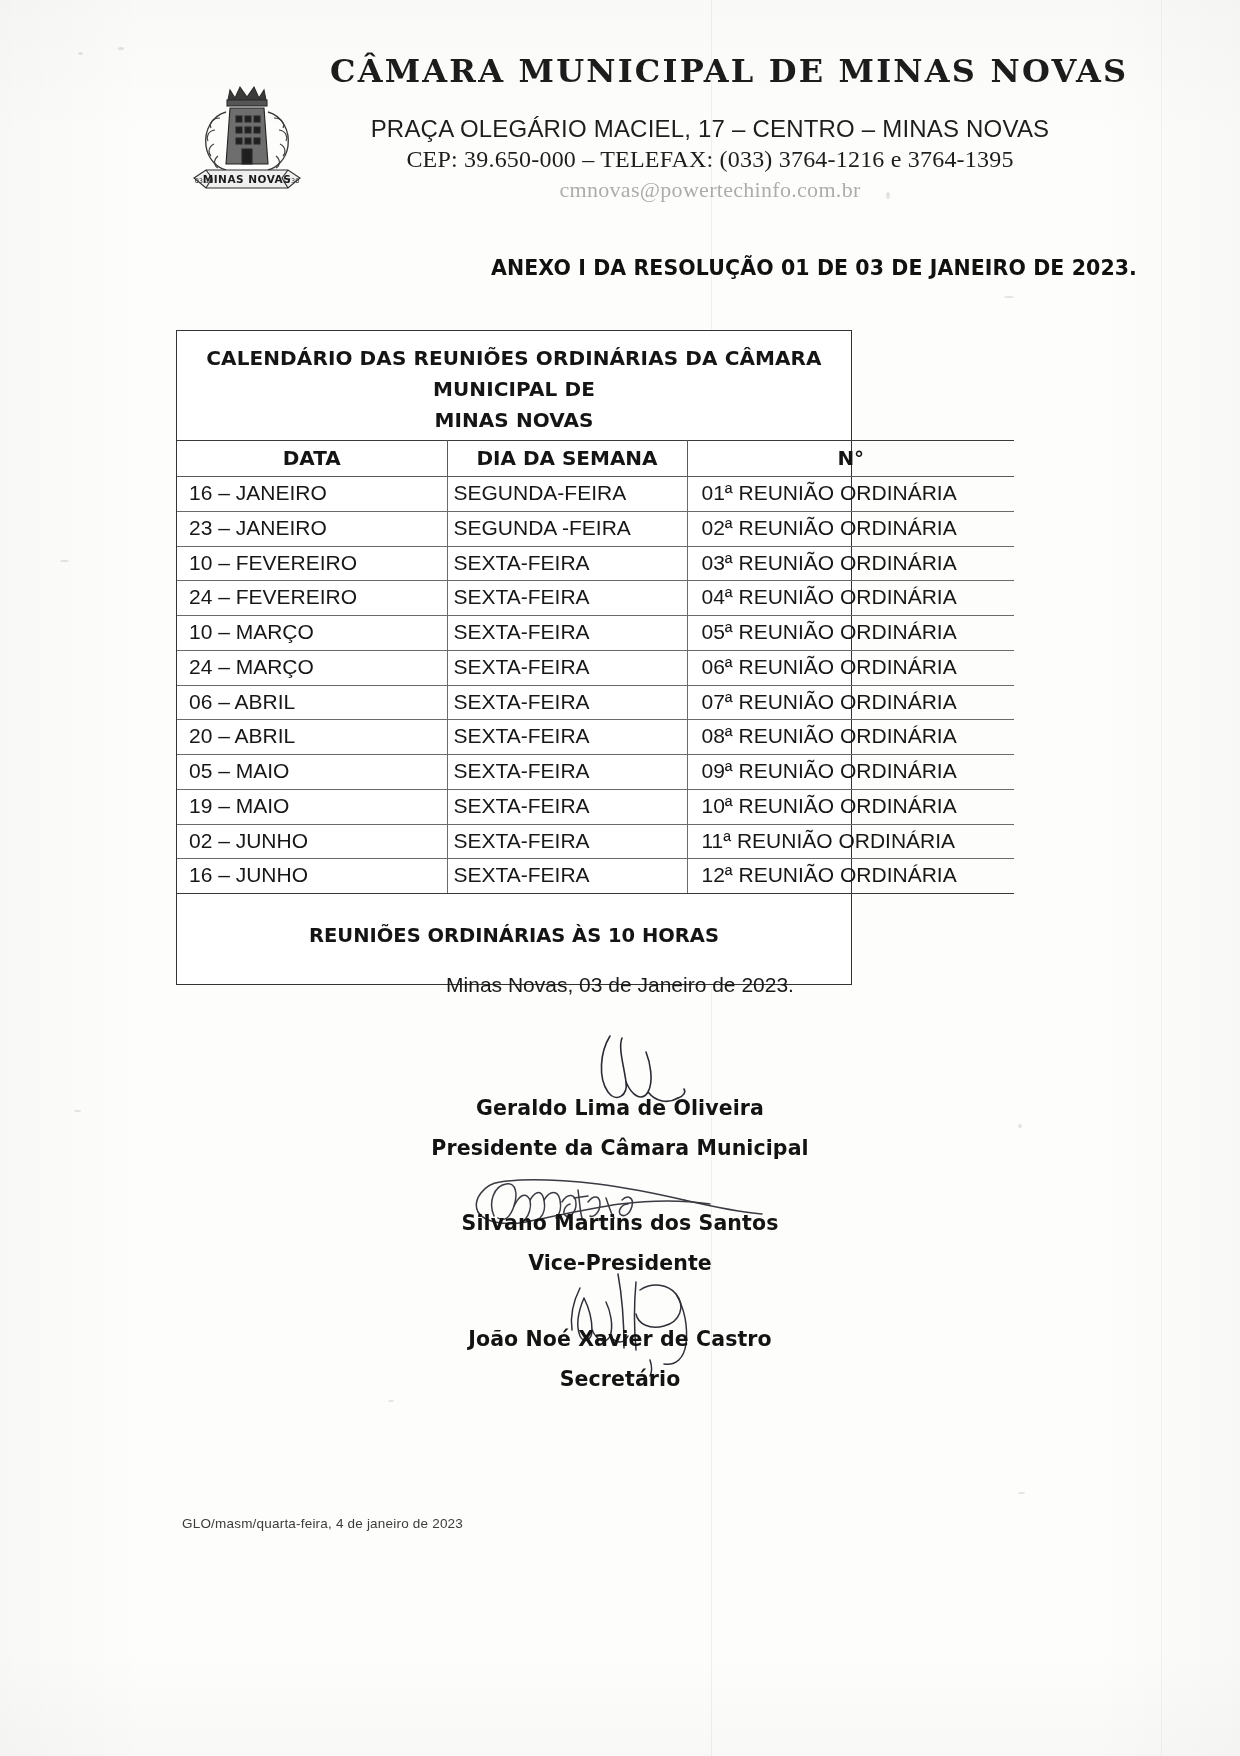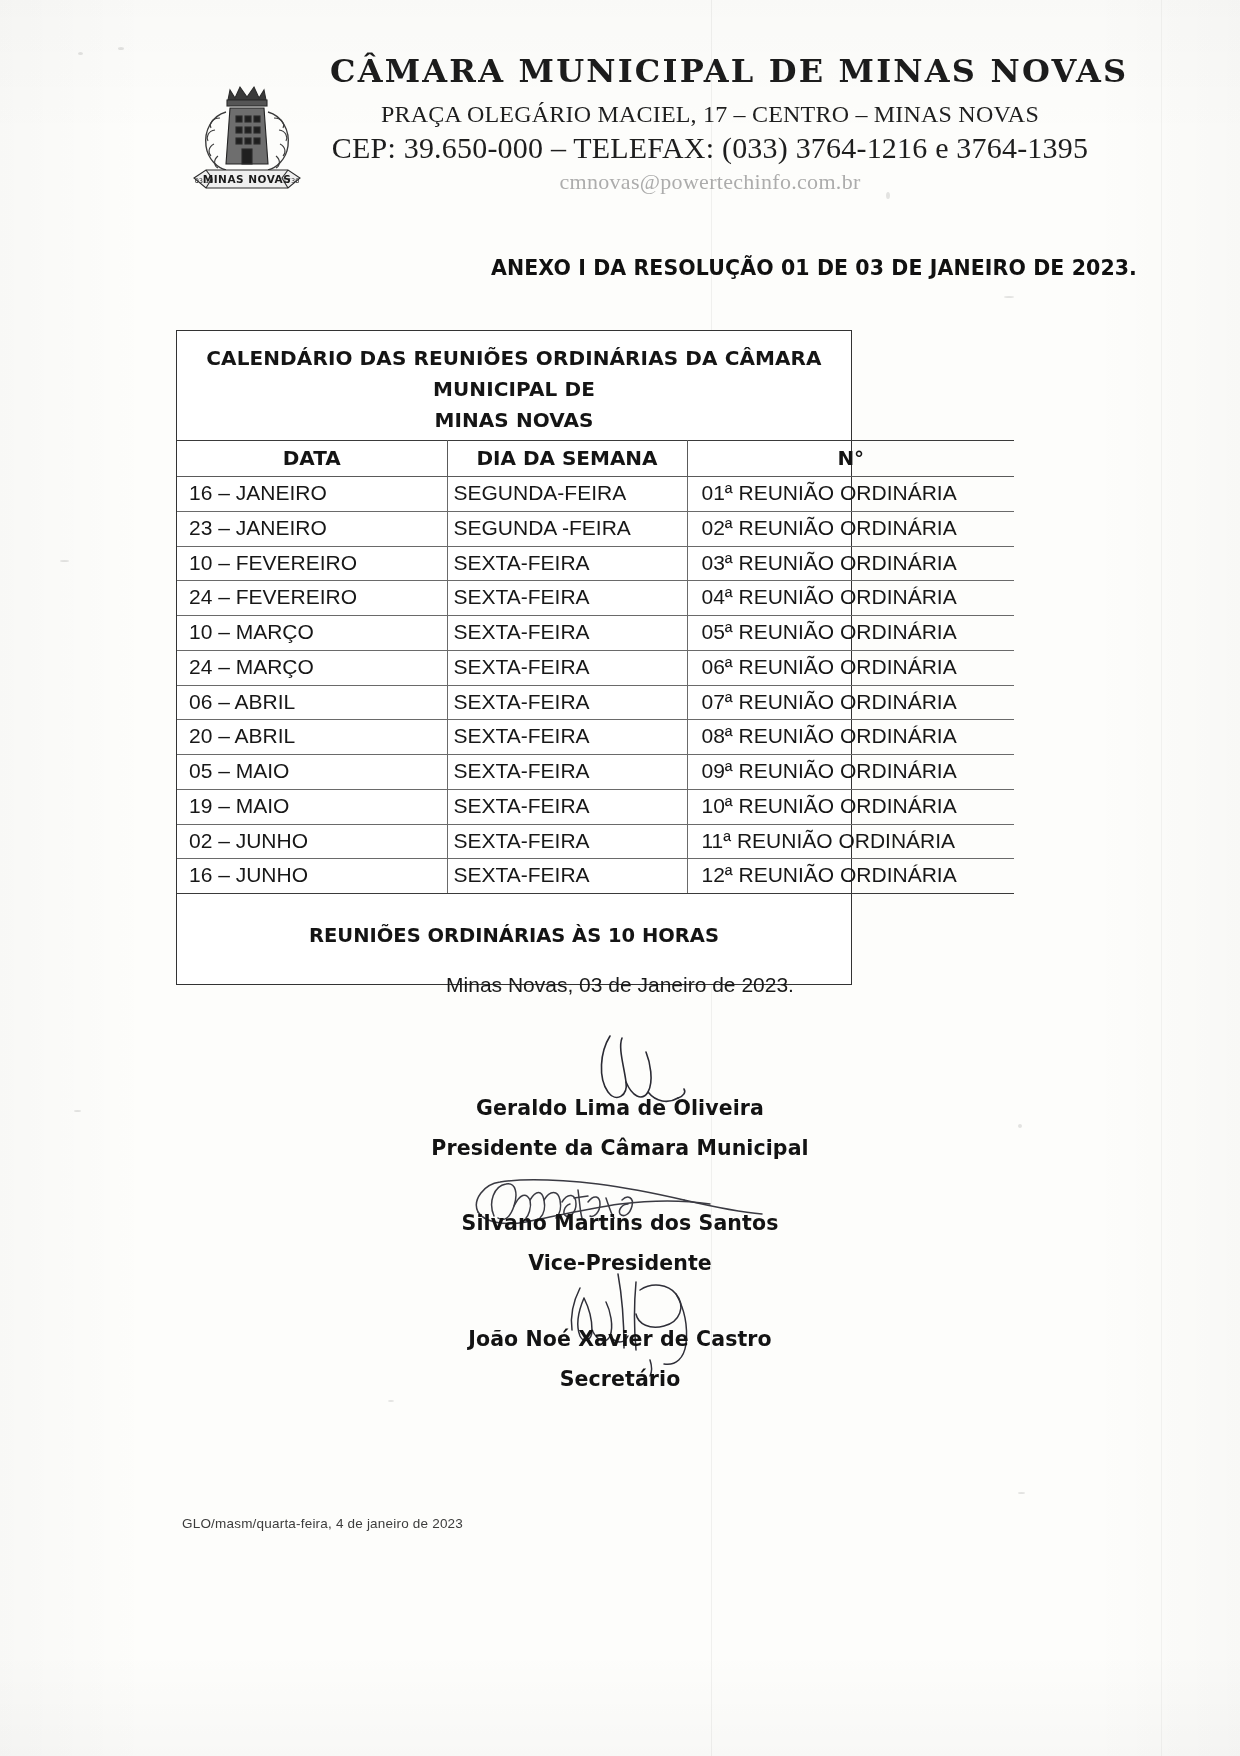--- a/index.html
+++ b/index.html
@@ -62,30 +62,30 @@
   }
   .org-name {
     font-family: "DejaVu Serif", serif;
     font-weight: bold;
     font-size: 32px;
     letter-spacing: 2.2px;
     color: #1c1c1c;
     white-space: nowrap;
   }
   .addr {
-    font-family: Liberation Serif, serif;
+    font-family: Liberation Sans, sans-serif;
     font-size: 24px;
     color: #1e1e1e;
-    margin-top: 11px;
+    margin-top: 25px;
     letter-spacing: 0.2px;
     white-space: nowrap;
   }
   .addr2 {
     font-family: "Liberation Serif", serif;
-    font-size: 30px;
+    font-size: 24px;
     color: #1e1e1e;
     margin-top: 3px;
     letter-spacing: 0.2px;
     white-space: nowrap;
   }
   .email {
     font-family: "Liberation Serif", serif;
     font-size: 22px;
     color: #8e8e8e;
     margin-top: 4px;

